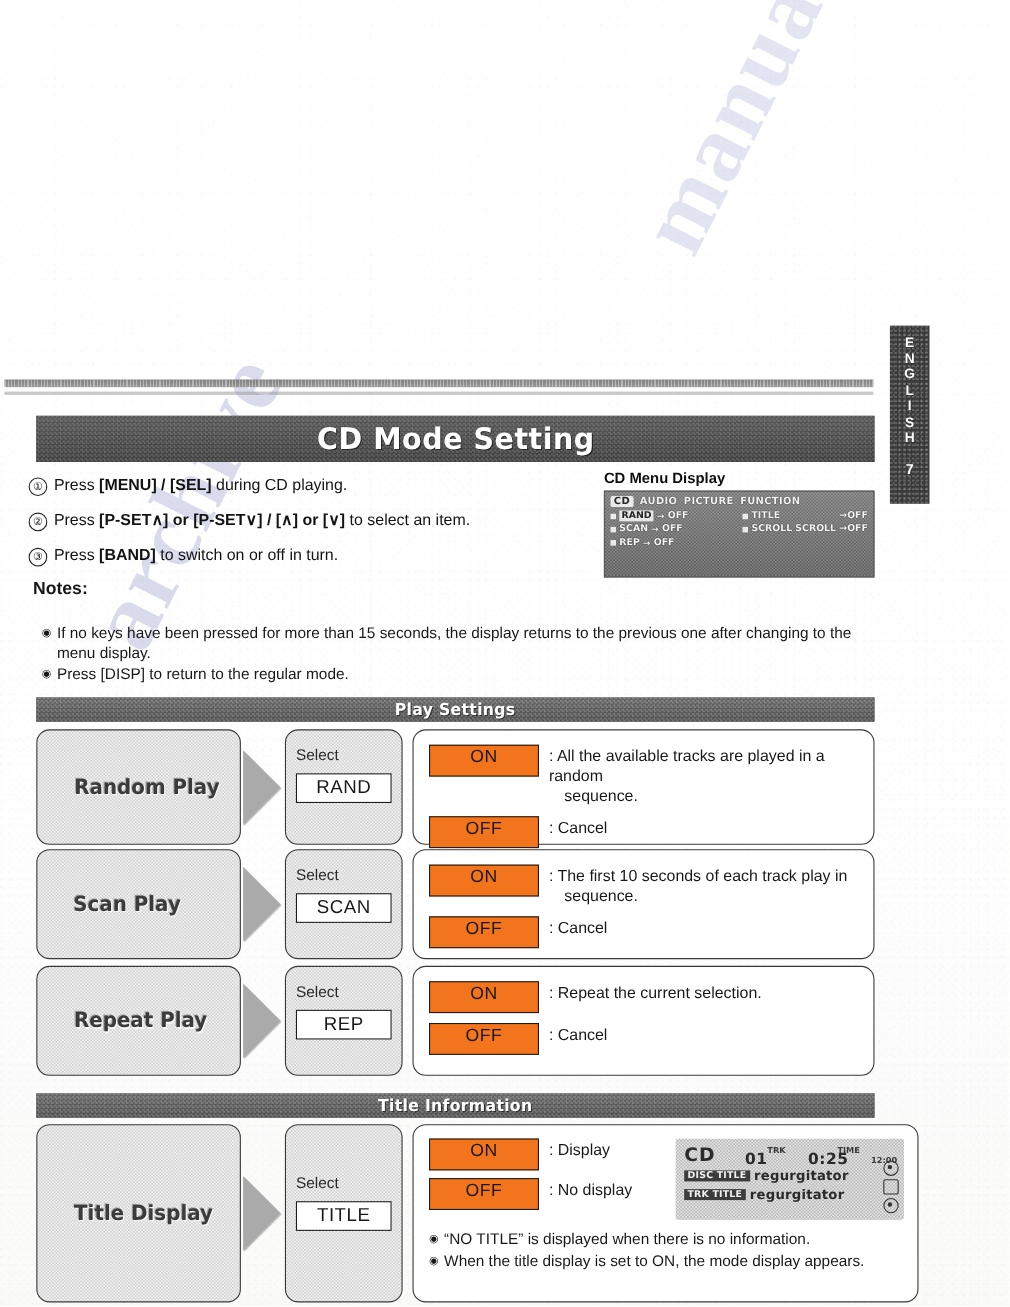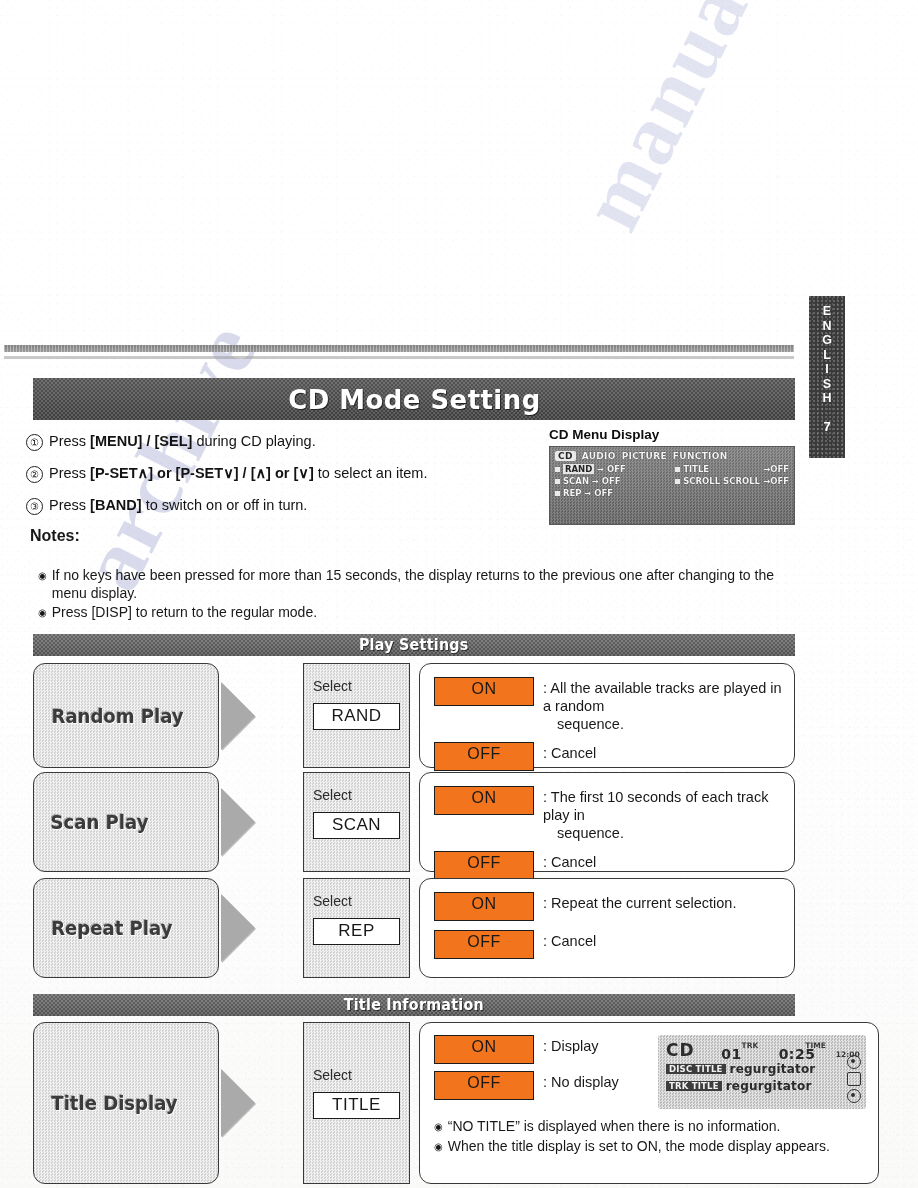--- a/index.html
+++ b/index.html
@@ -315,21 +315,21 @@
     width: 186px;
     border: 1px solid #3a3a3a;
     border-radius: 12px;
     background: #dcdcdc;
     background-image:
       repeating-conic-gradient(rgba(255,255,255,.55) 0% 25%, rgba(0,0,0,.05) 0% 50%);
     background-size: 3px 3px;
     display: flex;
     align-items: center;
     box-sizing: border-box;
-    padding-left: 14px;
+    padding-left: 30px;
     flex: 0 0 auto;
   }
   .name-box .txt {
     font-size: 19px;
     font-weight: 700;
     color: #3c3c3c;
     font-family: "DejaVu Sans", sans-serif;
     text-shadow: 1px 1px 0 rgba(255,255,255,.75), -1px -1px 0 rgba(0,0,0,.25);
     transform: scaleX(.95);
   }
@@ -349,28 +349,27 @@
     border-top: 34px solid transparent;
     border-bottom: 34px solid transparent;
     border-left: 34px solid #a9a9a9;
     filter: drop-shadow(1px 1px 0 rgba(0,0,0,.25));
   }
 
   .select-box {
     width: 107px;
     flex: 0 0 auto;
     border: 1px solid #3a3a3a;
-    border-radius: 0;
+    border-radius: 12px;
     background: #dcdcdc;
     background-image:
       repeating-conic-gradient(rgba(255,255,255,.55) 0% 25%, rgba(0,0,0,.05) 0% 50%);
     background-size: 3px 3px;
     box-sizing: border-box;
     padding: 14px 9px 0 9px;
-    margin-left: 44px;
   }
   .select-box .lab {
     font-size: 14px;
     color: #2b2b2b;
     margin-bottom: 9px;
   }
   .select-box .code {
     border: 1px solid #1e1e1e;
     background: #ffffff;
     text-align: center;

